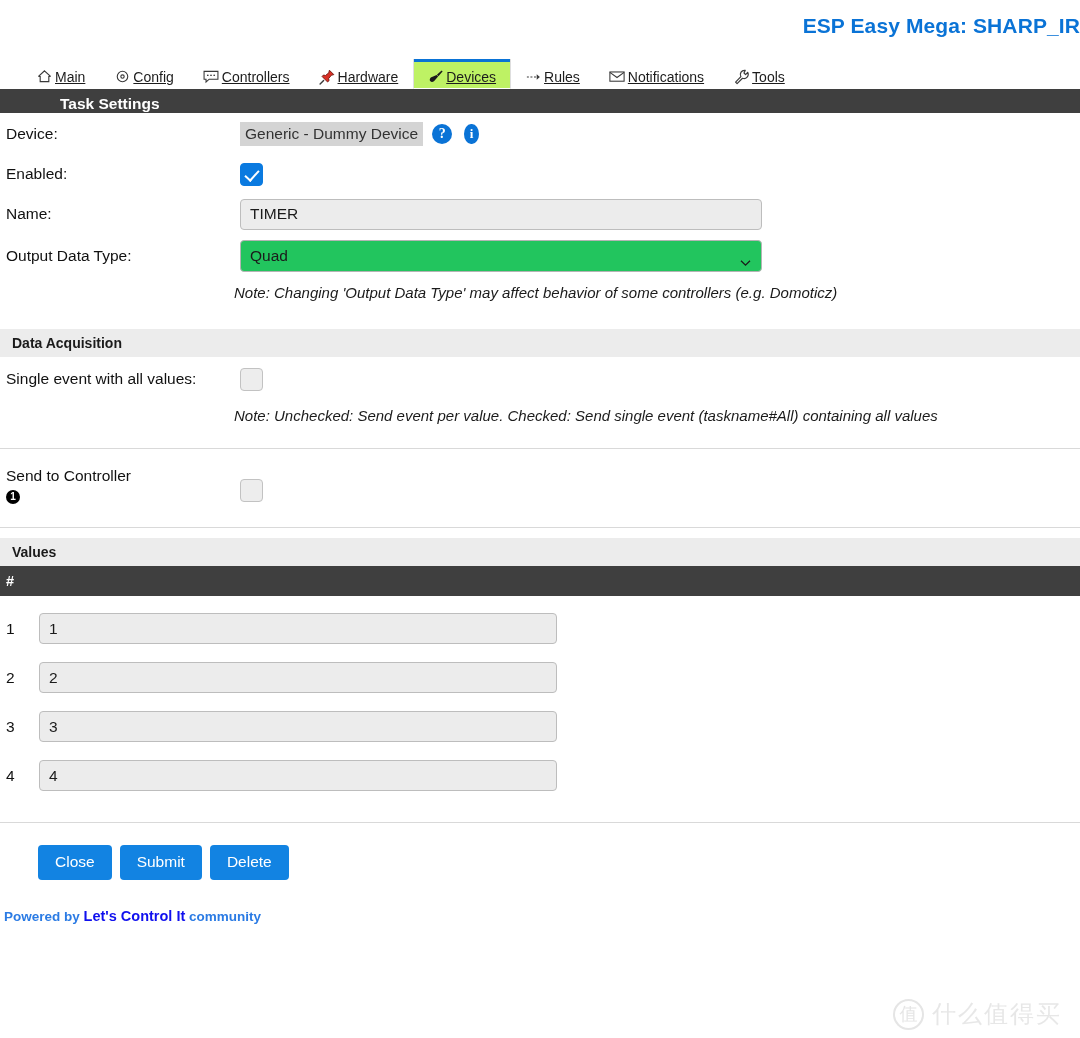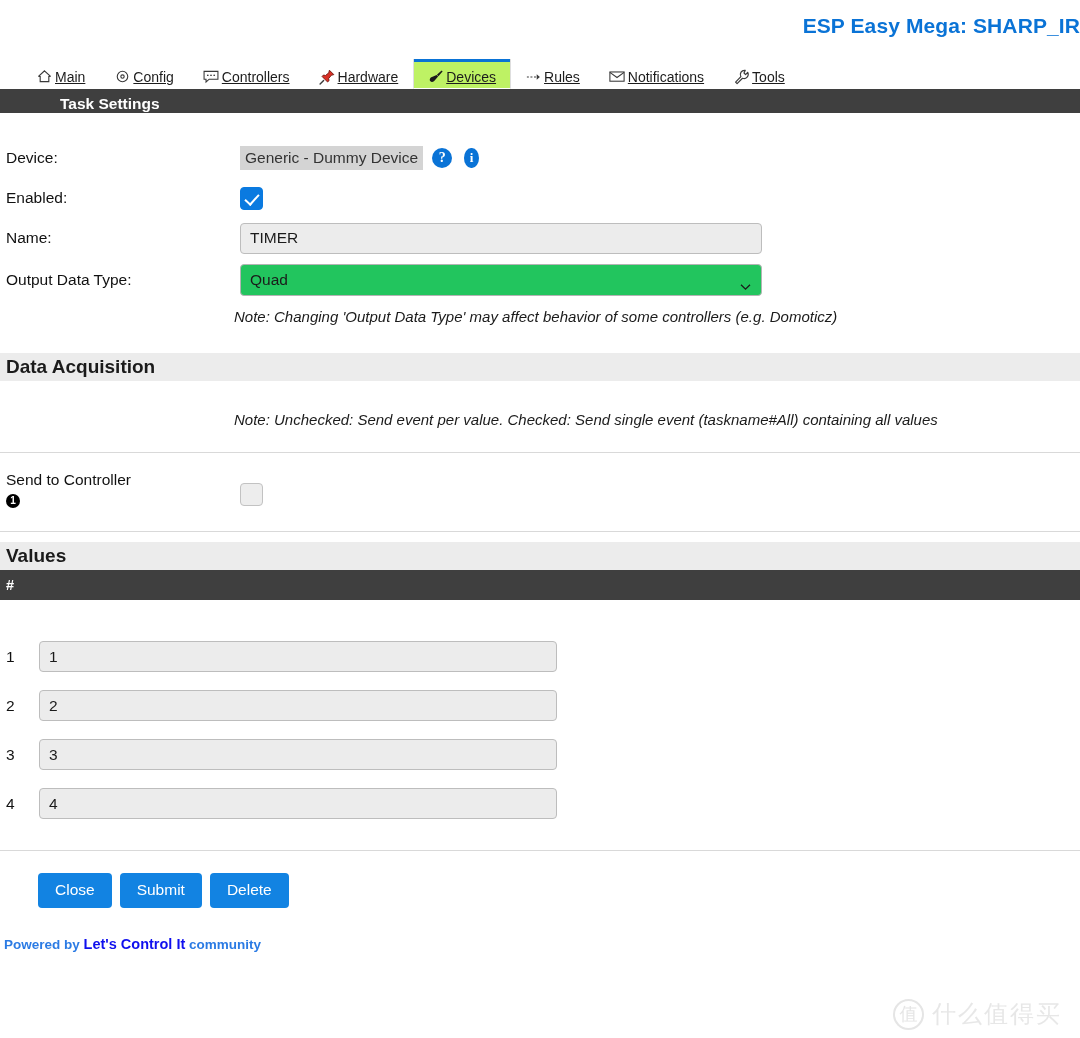--- a/index.html
+++ b/index.html
@@ -78,34 +78,34 @@
     font-weight: bold;
     font-size: 15.5px;
     height: 24px;
     line-height: 30px;
     padding-left: 60px;
   }
   .bar-light {
     background: #ececec;
     color: #1b1b1b;
     font-weight: bold;
-    font-size: 19px;
+    font-size: 14px;
     height: 28px;
     line-height: 28px;
-    padding-left: 6px;
+    padding-left: 12px;
   }
   .bar-dark.th {
     padding-left: 6px;
     height: 30px;
     line-height: 30px;
     font-size: 14.5px;
   }
 
   
-  .form { padding: 0; margin-top: 24px; }
+  .form { padding: 0; }
   .row {
     display: flex;
     align-items: center;
     min-height: 40px;
     padding: 0 0 0 6px;
   }
   .label {
     width: 234px;
     flex: 0 0 234px;
     font-size: 15.5px;
@@ -421,20 +421,26 @@
     </div>
   </div>
 
   <div class="note">Note: Changing 'Output Data Type' may affect behavior of some controllers (e.g. Domoticz)</div>
 </div>
 
 <div class="bar-light" style="margin-top:28px">Data Acquisition</div>
 
 <div class="form">
 
+  <div class="row" style="min-height:44px">
+    <div class="label">Single event with all values:</div>
+    <div class="field">
+      <span class="chk"></span>
+    </div>
+  </div>
 
   <div class="note">Note: Unchecked: Send event per value. Checked: Send single event (taskname#All) containing all values</div>
 
   <hr class="sep" style="margin-top:24px">
 
   <div class="row" style="min-height:78px;align-items:flex-start;padding-top:18px">
     <div class="label">
       <div>Send to Controller</div>
       <span class="circled-one">1</span>
     </div>

